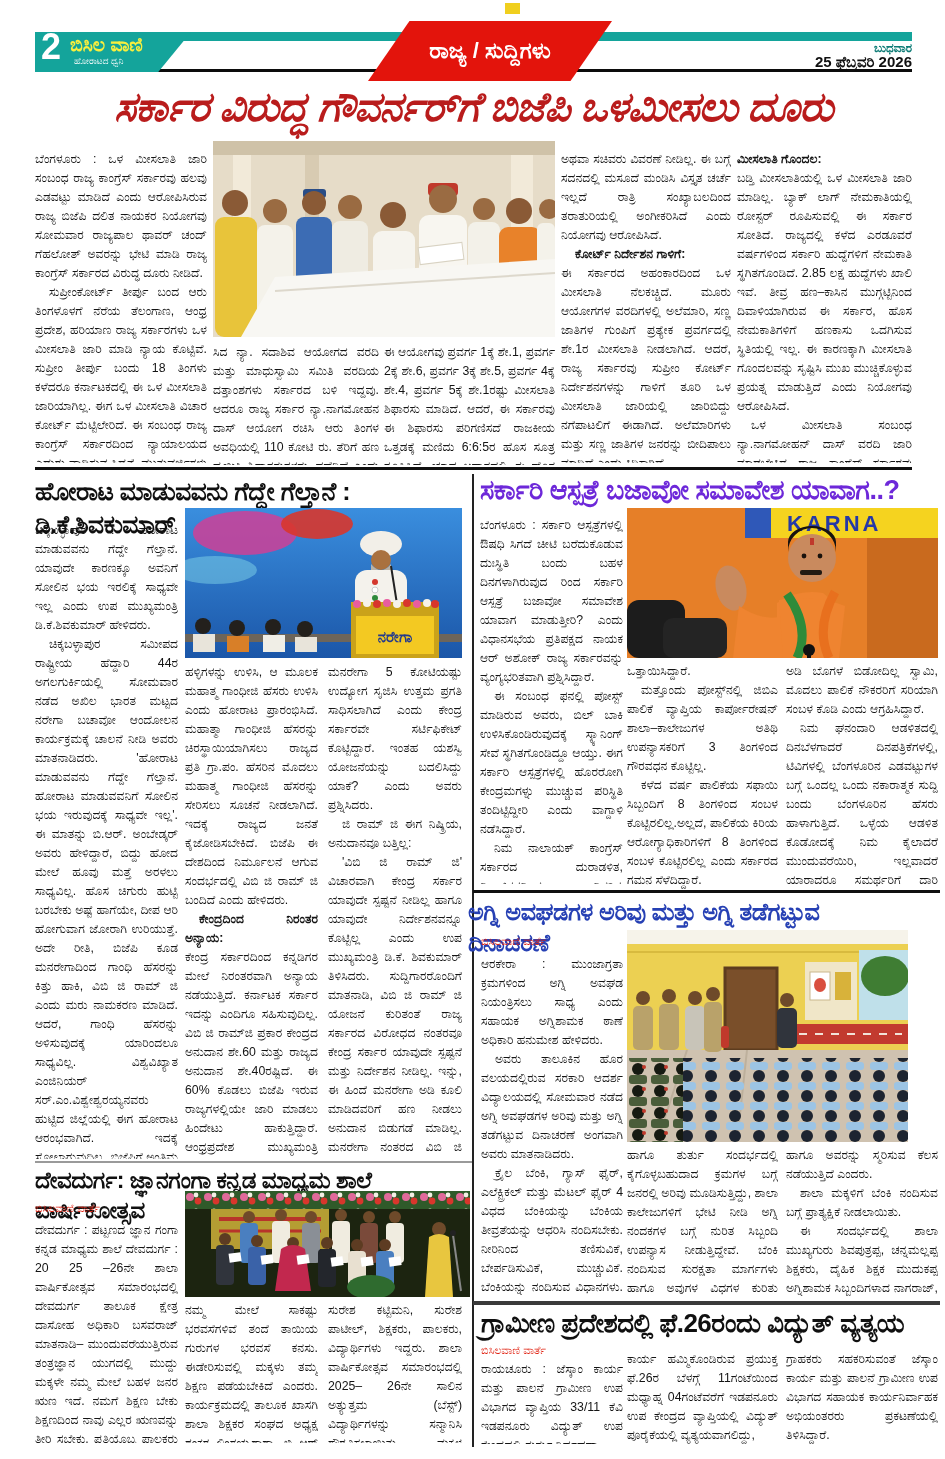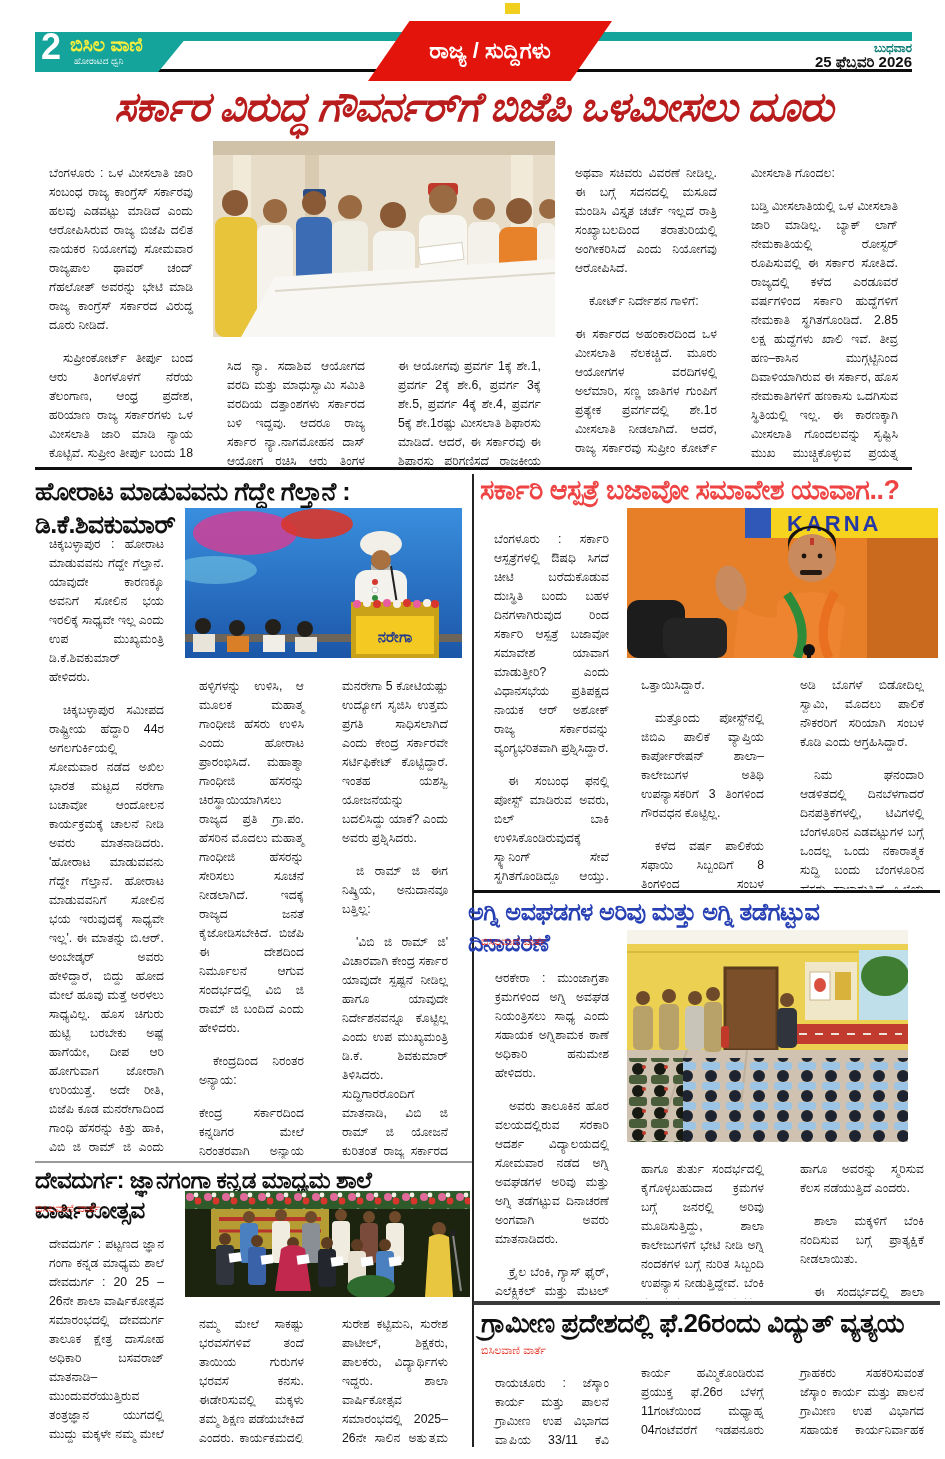--- a/index.html
+++ b/index.html
@@ -20,23 +20,23 @@
   #section-banner span{color:#fff;font-size:22px;font-weight:bold;}
   #yellow-mark{left:505px;top:3px;width:15px;height:11px;background:#f0cf1e;}
   #edition-day{right:33px;top:41px;font-size:12px;font-weight:bold;color:#0e7c76;text-align:right;}
   #edition-date{right:33px;top:53px;font-size:15px;font-weight:bold;color:#101010;text-align:right;}
   
   .h-lead{left:35px;top:83px;width:877px;text-align:center;font-size:41px;line-height:1.2;
           font-weight:800;color:#b91c1c;letter-spacing:-1px;font-style:italic;}
   .h2{font-weight:800;color:#101010;letter-spacing:-0.5px;}
   
   .news-col{font-size:12.3px;line-height:19px;text-align:justify;overflow:hidden;color:#141414;}
-  .news-col p{margin:14px;text-indent:14px;}
+  .news-col p{margin:0;text-indent:14px;}
   .news-col p:first-child{text-indent:0;}
-  .subhead{font-weight:normal;}
+  .subhead{font-weight:bold;}
   .byline{color:#e02313;font-weight:normal;font-size:11px;}
   .rule-h{background:#101010;}
   .rule-v{background:#222;}
   .photo{overflow:hidden;background:#0f766e;}
   .photo svg{display:block;width:100%;height:100%;}
 </style>
 </head>
 <body>
 
 <div id="page">
@@ -188,21 +188,21 @@
         <p>ಕೇಂದ್ರ ಸರ್ಕಾರದಿಂದ ಕನ್ನಡಿಗರ ಮೇಲೆ ನಿರಂತರವಾಗಿ ಅನ್ಯಾಯ ನಡೆಯುತ್ತಿದೆ. ಕರ್ನಾಟಕ ಸರ್ಕಾರ ಇದನ್ನು ಎಂದಿಗೂ ಸಹಿಸುವುದಿಲ್ಲ. ವಿಬಿ ಜಿ ರಾಮ್‌ಜಿ ಪ್ರಕಾರ ಕೇಂದ್ರದ ಅನುದಾನ ಶೇ.60 ಮತ್ತು ರಾಜ್ಯದ ಅನುದಾನ ಶೇ.40ರಷ್ಟಿದೆ. ಈ 60% ಕೊಡಲು ಬಿಜೆಪಿ ಇರುವ ರಾಜ್ಯಗಳಲ್ಲಿಯೇ ಜಾರಿ ಮಾಡಲು ಹಿಂದೇಟು ಹಾಕುತ್ತಿದ್ದಾರೆ. ಆಂಧ್ರಪ್ರದೇಶ ಮುಖ್ಯಮಂತ್ರಿ ಚಂದ್ರಬಾಬು ನಾಯ್ಡು ಕೂಡ ಇದನ್ನು ಒಪ್ಪಿಲ್ಲ ಎಂದು ಪ್ರತಿಪಾದಿಸಿದರು.</p>
       </div>
   </div>
 
   <div class="abs news-col" style="left:328px;top:663px;width:134px;height:496px;">
       <p>ಮನರೇಗಾ 5 ಕೋಟಿಯಷ್ಟು ಉದ್ಯೋಗ ಸೃಜಿಸಿ ಉತ್ತಮ ಪ್ರಗತಿ ಸಾಧಿಸಲಾಗಿದೆ ಎಂದು ಕೇಂದ್ರ ಸರ್ಕಾರವೇ ಸರ್ಟಿಫಿಕೇಟ್ ಕೊಟ್ಟಿದ್ದಾರೆ. ಇಂತಹ ಯಶಸ್ವಿ ಯೋಜನೆಯನ್ನು ಬದಲಿಸಿದ್ದು ಯಾಕೆ? ಎಂದು ಅವರು ಪ್ರಶ್ನಿಸಿದರು.</p>
       <p>ಜಿ ರಾಮ್ ಜಿ ಈಗ ನಿಷ್ಕ್ರಿಯ, ಅನುದಾನವೂ ಬತ್ತಿಲ್ಲ:</p>
       <p>'ವಿಬಿ ಜಿ ರಾಮ್ ಜಿ' ವಿಚಾರವಾಗಿ ಕೇಂದ್ರ ಸರ್ಕಾರ ಯಾವುದೇ ಸ್ಪಷ್ಟನೆ ನೀಡಿಲ್ಲ ಹಾಗೂ ಯಾವುದೇ ನಿರ್ದೇಶನವನ್ನೂ ಕೊಟ್ಟಿಲ್ಲ ಎಂದು ಉಪ ಮುಖ್ಯಮಂತ್ರಿ ಡಿ.ಕೆ. ಶಿವಕುಮಾರ್ ತಿಳಿಸಿದರು. ಸುದ್ದಿಗಾರರೊಂದಿಗೆ ಮಾತನಾಡಿ, ವಿಬಿ ಜಿ ರಾಮ್ ಜಿ ಯೋಜನೆ ಕುರಿತಂತೆ ರಾಜ್ಯ ಸರ್ಕಾರದ ವಿರೋಧದ ನಂತರವೂ ಕೇಂದ್ರ ಸರ್ಕಾರ ಯಾವುದೇ ಸ್ಪಷ್ಟನೆ ಮತ್ತು ನಿರ್ದೇಶನ ನೀಡಿಲ್ಲ. ಇನ್ನು, ಈ ಹಿಂದೆ ಮನರೇಗಾ ಅಡಿ ಕೂಲಿ ಮಾಡಿದವರಿಗೆ ಹಣ ನೀಡಲು ಅನುದಾನ ಬಿಡುಗಡೆ ಮಾಡಿಲ್ಲ. ಮನರೇಗಾ ನಂತರದ ವಿಬಿ ಜಿ ರಾಮ್ ಜಿ ಕಾರ್ಯವೈಖರಿಯನ್ನು ಸಂಪೂರ್ಣ ನಿಷ್ಕ್ರಿಯಗೊಳಿಸಲಾಗಿದೆ. ಕೂಲಿ ಕಾರ್ಮಿಕರು, ಬಡವರ ಮೇಲೆ ದೌರ್ಜನ್ಯ ನಡೆಸಲಾಗುತ್ತಿದೆ. ಇದರ ವಿರುದ್ಧ ದೊಡ್ಡ ಮಟ್ಟದಲ್ಲಿ ಹೋರಾಟ ನಡೆಸಲಾಗುತ್ತಿದೆ ಎಂದರು.ಸಚಿವ ಮಹದೇವಪ್ಪ ಅವರು ದಲಿತ ಮುಖ್ಯಮಂತ್ರಿ ವಿಚಾರ ಮಂಡಿಸಿರುವ ಕುರಿತಂತೆ ಪ್ರತಿಕ್ರಿಯಿಸಿದ ಡಿ.ಕೆ. ಶಿವಕುಮಾರ್, ಅವರು ನಮ್ಮ ರಾಷ್ಟ್ರೀಯ ನಾಯಕರು. ಅವರಿಗೆ ಇಲ್ಲಿಂದಲೇ ನಮಸ್ಕಾರ ಮಾಡುತ್ತೇನೆ ಎಂದು ಹೇಳಿದರು.</p>
     </div>
 
-  <div class="abs h2" style="left:480px;top:474px;width:458px;font-size:27px;line-height:1.25;color:#ef4444;">ಸರ್ಕಾರಿ ಆಸ್ಪತ್ರೆ ಬಜಾವೋ ಸಮಾವೇಶ ಯಾವಾಗ..?</div>
+  <div class="abs h2" style="left:480px;top:474px;width:458px;font-size:27px;line-height:1.25;color:#6d28d9;">ಸರ್ಕಾರಿ ಆಸ್ಪತ್ರೆ ಬಜಾವೋ ಸಮಾವೇಶ ಯಾವಾಗ..?</div>
 
   <div class="abs news-col" style="left:480px;top:516px;width:143px;height:368px;">
       <p>ಬೆಂಗಳೂರು : ಸರ್ಕಾರಿ ಆಸ್ಪತ್ರೆಗಳಲ್ಲಿ ಔಷಧಿ ಸಿಗದೆ ಚೀಟಿ ಬರೆದುಕೊಡುವ ದುಃಸ್ಥಿತಿ ಬಂದು ಬಹಳ ದಿನಗಳಾಗಿರುವುದ ರಿಂದ ಸರ್ಕಾರಿ ಆಸ್ಪತ್ರೆ ಬಜಾವೋ ಸಮಾವೇಶ ಯಾವಾಗ ಮಾಡುತ್ತೀರಿ? ಎಂದು ವಿಧಾನಸಭೆಯ ಪ್ರತಿಪಕ್ಷದ ನಾಯಕ ಆರ್ ಅಶೋಕ್ ರಾಜ್ಯ ಸರ್ಕಾರವನ್ನು ವ್ಯಂಗ್ಯಭರಿತವಾಗಿ ಪ್ರಶ್ನಿಸಿದ್ದಾರೆ.</p>
       <p>ಈ ಸಂಬಂಧ ಫನಲ್ಲಿ ಪೋಸ್ಟ್ ಮಾಡಿರುವ ಅವರು, ಬಿಲ್ ಬಾಕಿ ಉಳಿಸಿಕೊಂಡಿರುವುದಕ್ಕೆ ಸ್ಕ್ಯಾನಿಂಗ್ ಸೇವೆ ಸ್ಥಗಿತಗೊಂಡಿದ್ದೂ ಆಯ್ತು. ಈಗ ಸರ್ಕಾರಿ ಆಸ್ಪತ್ರೆಗಳಲ್ಲಿ ಹೊರರೋಗಿ ಕೇಂದ್ರಮಗಳ್ನು ಮುಚ್ಚುವ ಪರಿಸ್ಥಿತಿ ತಂದಿಟ್ಟಿದ್ದೀರಿ ಎಂದು ವಾಗ್ದಾಳಿ ನಡೆಸಿದ್ದಾರೆ.</p>
       <p>ನಿಮ ನಾಲಾಯಕ್ ಕಾಂಗ್ರೆಸ್ ಸರ್ಕಾರದ ದುರಾಡಳಿತ, ದಿವಾಳಿತನದಿಂದ ದಿನನಿತ್ಯ ಪರದಾಡುತ್ತಿರುವ ಕನ್ನಡಿಗರು ಸರ್ಕಾರಕ್ಕೆ ಹಿಡಿ ಶಾಪ ಹಾಕುತ್ತಿದ್ದಾರೆ. ಇನ್ನೆಷ್ಟು ದಿನ ಸ್ವಾಮಿ ಈ ಭಂಡ ಬಾಳು? ರಾಜೀನಾಮೆ ಕೊಟ್ಟು ಕರ್ನಾಟಕವನ್ನು ಉಳಿಸಿ ಎಂದು</p>
     </div>
 
   <div class="abs photo" style="left:627px;top:508px;width:311px;height:150px;">
     <svg viewBox="0 0 311 150" preserveAspectRatio="none" role="img">
       <rect width="311" height="150" fill="#e67f28"></rect>

